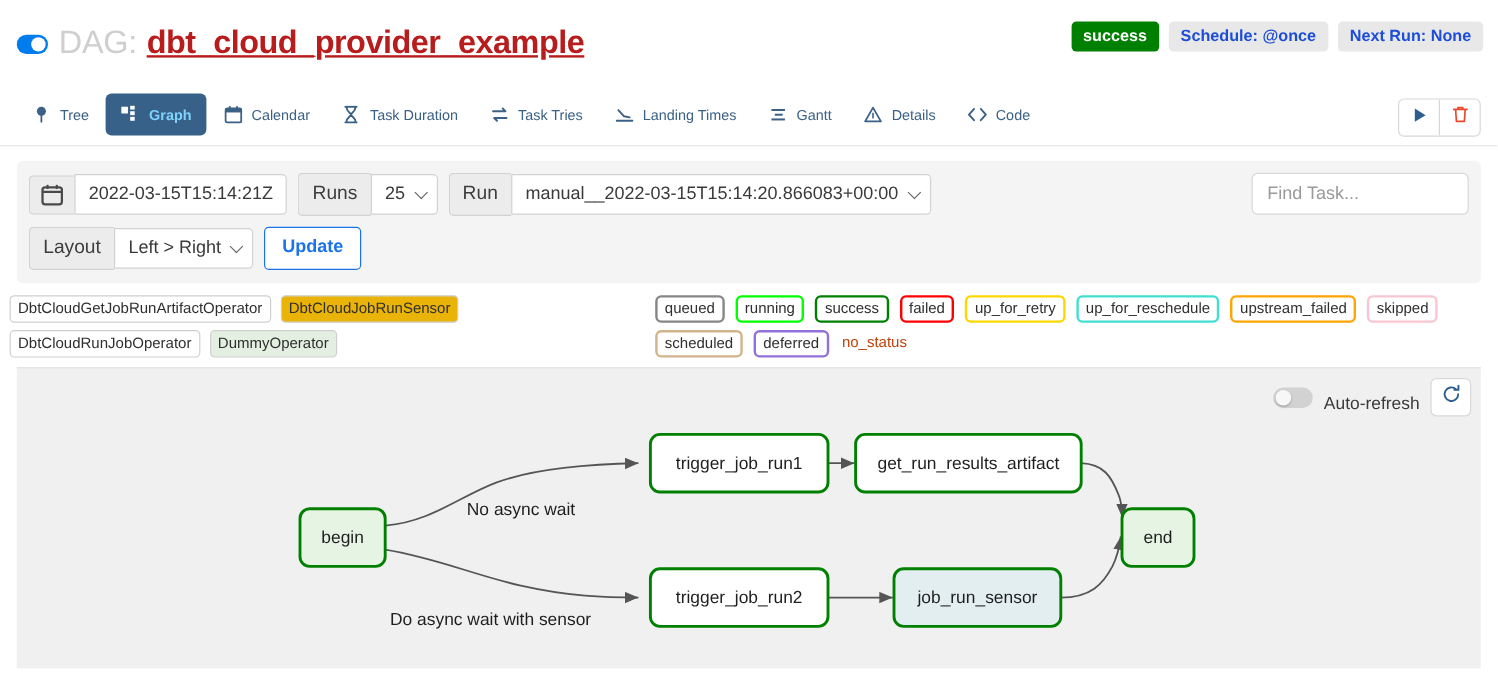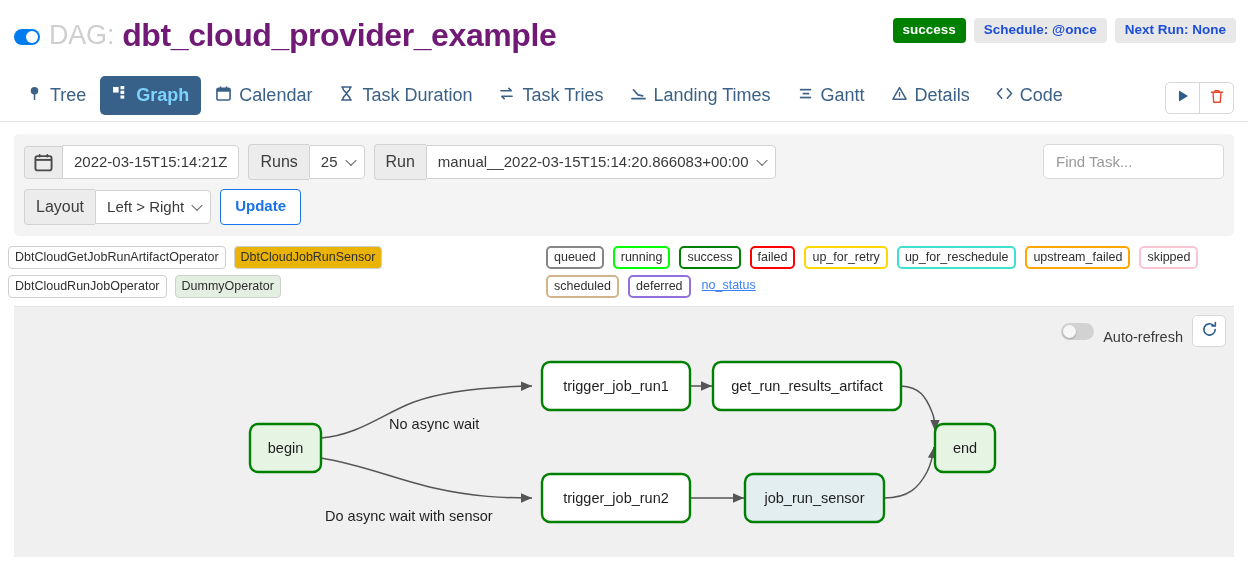--- a/index.html
+++ b/index.html
@@ -23,43 +23,43 @@
   }
   .dag-toggle::after{
     content:"";position:absolute;right:2px;top:2px;
     width:12px;height:12px;border-radius:50%;background:#ffffff;
   }
   .dag-label{
     font-size:27px;color:#cfcfcf;font-weight:400;letter-spacing:-.2px;
     margin-right:8px;
   }
   .dag-name{
-    font-size:32px;color:#701a75;font-weight:700;letter-spacing:-.4px;
+    font-size:27px;color:#b91c1c;font-weight:700;letter-spacing:-.4px;text-decoration:underline;
   }
   .header-badges{
     position:absolute;right:12px;top:18px;
     display:flex;align-items:center;gap:8px;
   }
   .badge{
     font-size:13.5px;font-weight:700;border-radius:4px;
     padding:4px 10px;white-space:nowrap;line-height:1.25;
   }
   .badge.success{background:#008000;color:#fff;}
   .badge.neutral{background:#e8e8e8;color:#1d4ed8;}
 
   
   .tabbar{
     position:relative;height:52px;
     display:flex;align-items:center;gap:2px;
     padding:0 14px;box-sizing:border-box;
     border-bottom:1px solid #e6e6e6;
   }
   .tab{
-    display:flex;align-items:flex-start;gap:7px;
-    font-size:18px;color:#3b6186;font-weight:400;
+    display:flex;align-items:center;gap:7px;
+    font-size:12px;color:#3b6186;font-weight:400;
     padding:9px 12px;border-radius:5px;white-space:nowrap;
     cursor:pointer;
   }
   .tab.active{background:#38618a;color:#7dd3fc;font-weight:700;}
   .tab .ic{display:inline-flex;align-items:center;justify-content:center;width:17px;height:17px;}
   .tab .ic svg{display:block;}
   .tab-actions{
     position:absolute;right:14px;top:12px;
     display:flex;border:1px solid #d8d8d8;border-radius:5px;overflow:hidden;background:#fff;
   }
@@ -120,21 +120,21 @@
   }
   .legend-col{display:flex;flex-wrap:wrap;align-content:flex-start;}
   .legend-col.ops{width:538px;gap:6px 8px;}
   .legend-col.states{flex:1;gap:6px 9px;}
   .chip{
     font-size:12.5px;line-height:1.2;
     border:1px solid #cfcfcf;border-radius:4px;
     padding:3px 6px;white-space:nowrap;color:#2f2f2f;background:#fff;
   }
   .chip.state{font-weight:400;border-width:2px;border-radius:5px;padding:2px 6px;}
-  .chip.plain{border:none;background:transparent;padding:3px 2px;color:#3b82f6;text-decoration:underline;}
+  .chip.plain{border:none;background:transparent;padding:3px 2px;color:#c2410c;}
 
   
   .graph-panel{
     position:relative;margin:0 14px;height:250px;
     background:#f0f0f0;border-top:1px solid #e2e2e2;
     overflow:hidden;
   }
   .graph-tools{
     position:absolute;right:8px;top:8px;
     display:flex;align-items:center;gap:9px;z-index:5;

